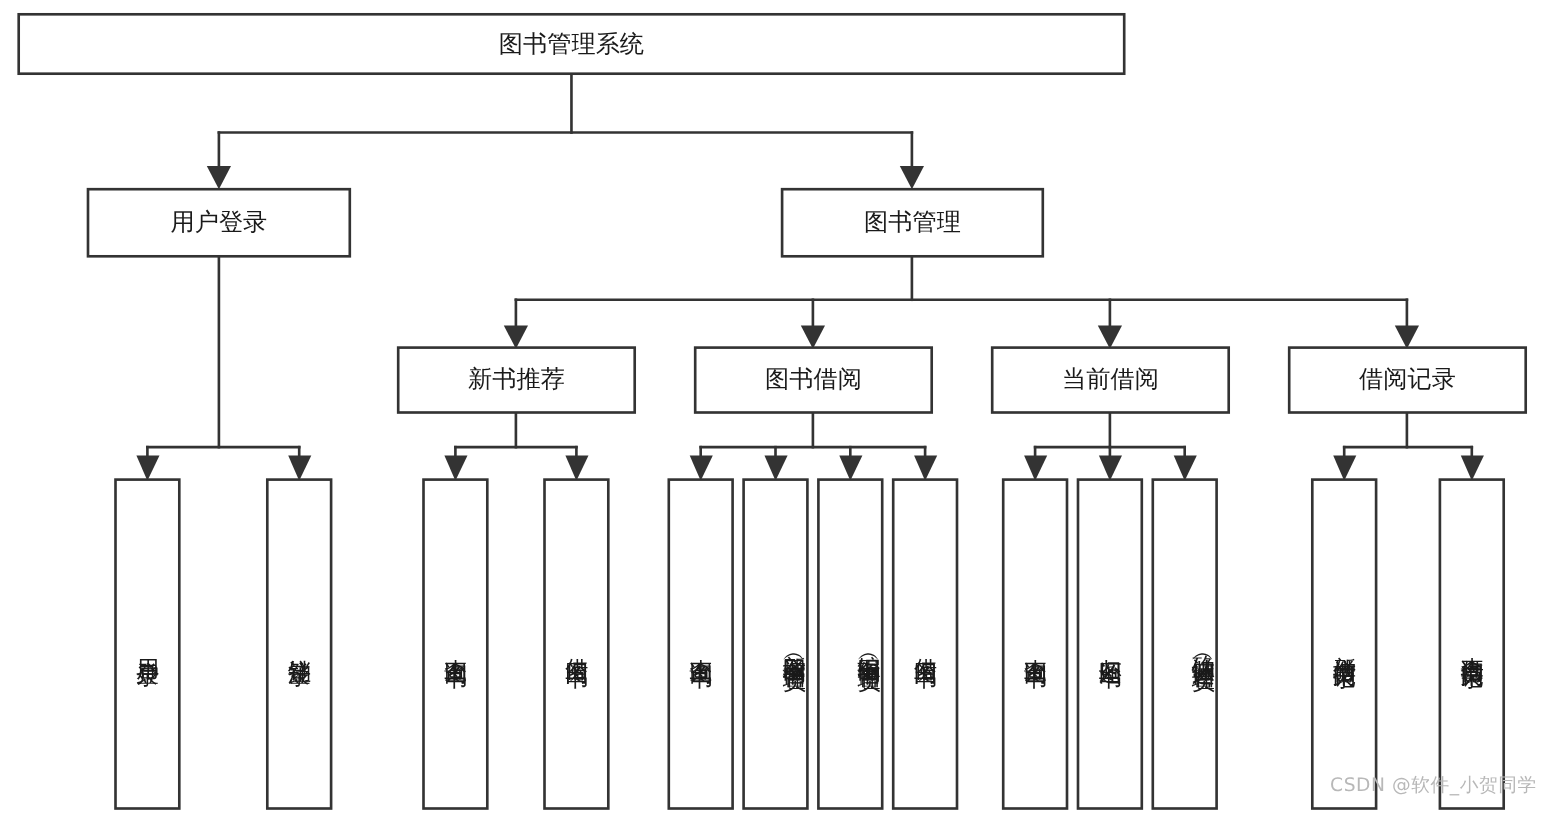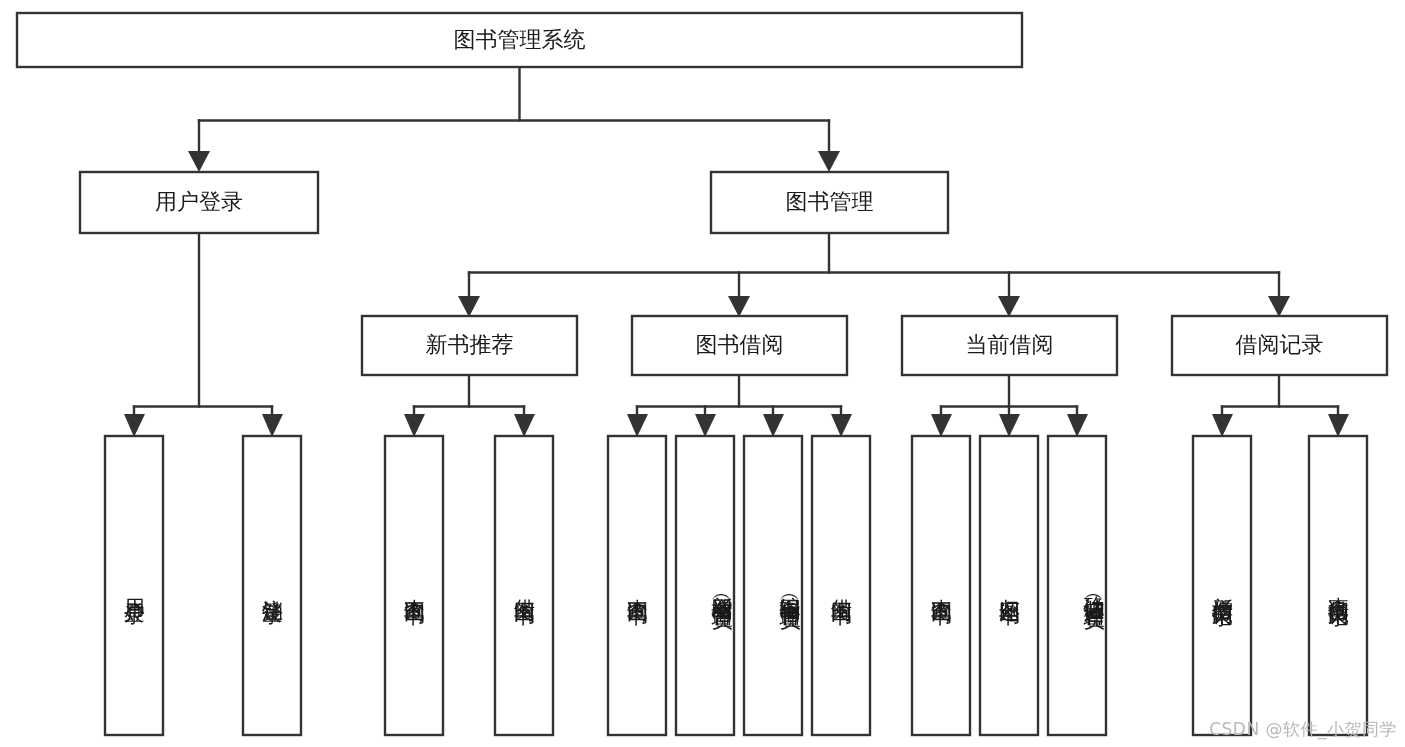--- a/index.html
+++ b/index.html
@@ -59,21 +59,21 @@
     font-size: 21px;
     line-height: 1.18;
     color: #1a1a1a;
     letter-spacing: 2px;
     pointer-events: none;
     white-space: nowrap;
   }
   .watermark {
     position: absolute;
     right: 8px;
-    bottom: 6px;
+    bottom: 22px;
     font-family: "DejaVu Sans", "Liberation Sans", sans-serif;
     font-size: 17px;
     color: #b8b8b8;
     letter-spacing: 0.5px;
     user-select: none;
   }
 </style>
 </head>
 <body>
 

